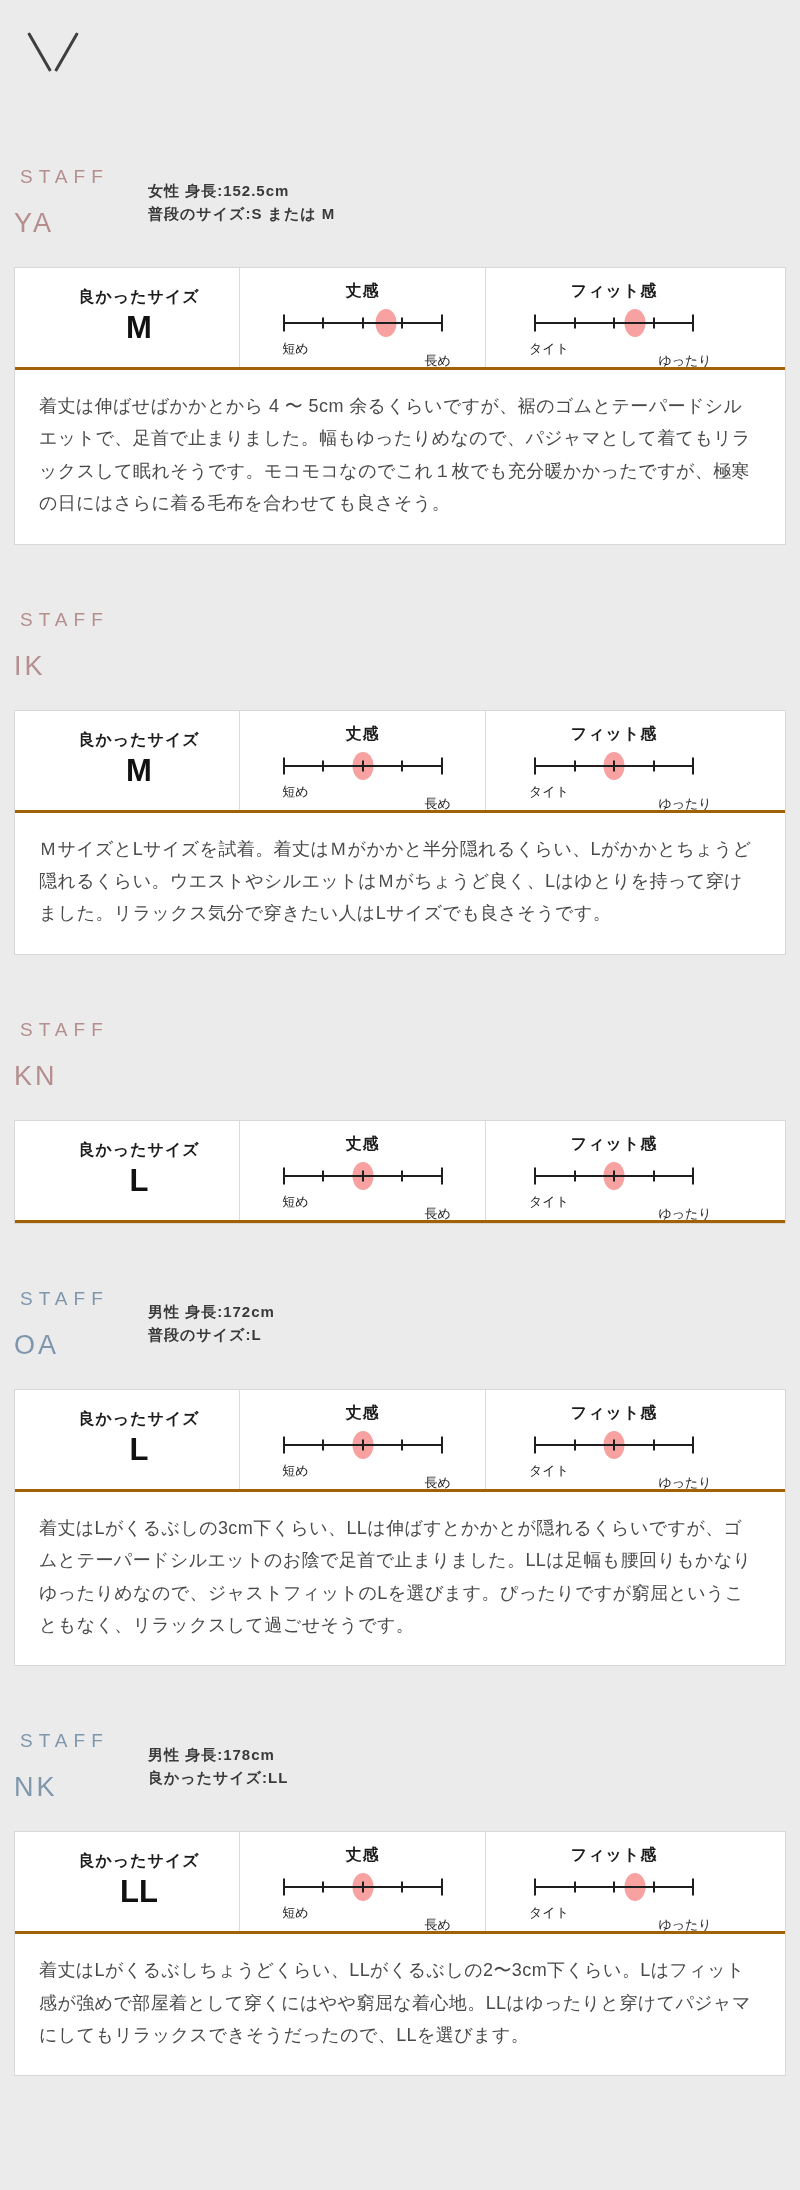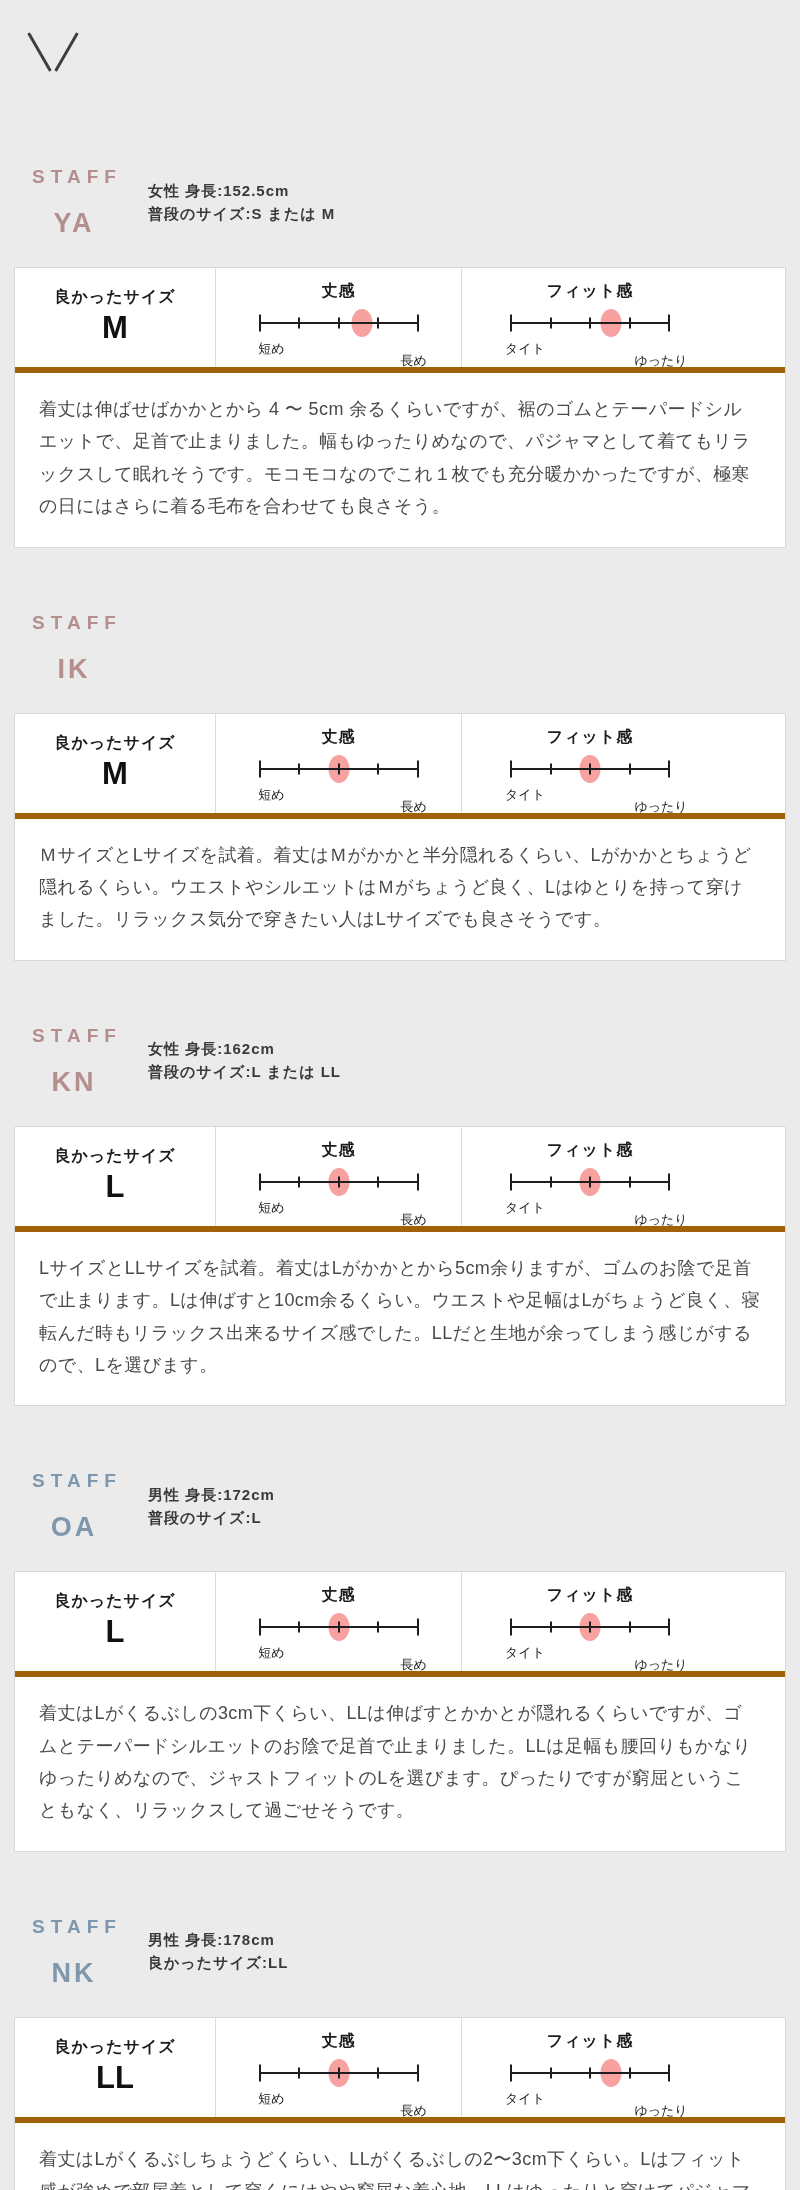--- a/index.html
+++ b/index.html
@@ -36,36 +36,37 @@
 
   
   .staff-section { margin-top: 92px; }
   .staff-section + .staff-section { margin-top: 64px; }
 
   .staff-head {
     display: flex;
     align-items: center;
     margin: 0 14px 28px;
   }
-  .staff-id { width: 120px; text-align: center; font-weight: bold; }
+  .staff-id { width: 120px; text-align: left; font-weight: normal; }
   .staff-word { font-size: 19px; letter-spacing: 6px; text-indent: 6px; }
   .staff-initials { font-size: 27px; letter-spacing: 3px; margin-top: 20px; }
   .staff-profile { margin-left: 14px; font-size: 15px; font-weight: bold; color: #3a3a3a; letter-spacing: 1px; }
   .profile-line + .profile-line { margin-top: 4px; }
 
   
   .panel {
     margin: 0 14px;
     background: #ffffff;
     border: 1px solid #d8d8d8;
   }
   .panel-top {
     display: grid;
     grid-template-columns: 200px 246px 1fr;
-    border-bottom: 6px solid #a16207;
+    border-bottom: 3px solid #a16207;
+    padding-left: 24px;
   }
   .cell { padding: 13px 6px 10px; }
   .cell + .cell { border-left: 1px solid #dcdcdc; }
 
   .size-cell { text-align: center; }
   .size-label { font-size: 16px; font-weight: bold; color: #1c1c1c; letter-spacing: 1px; margin-top: 6px; }
   .size-value { font-size: 31px; font-weight: bold; color: #111; margin-top: 4px; line-height: 1; }
 
   .scale-cell .inner { width: 176px; margin: 0 auto; }
   .scale-cell.fit .inner { margin: 0 auto 0 34px; }
@@ -220,24 +221,20 @@
     <div class="comment">ＭサイズとLサイズを試着。着丈はＭがかかと半分隠れるくらい、Lがかかとちょうど隠れるくらい。ウエストやシルエットはＭがちょうど良く、Lはゆとりを持って穿けました。リラックス気分で穿きたい人はLサイズでも良さそうです。</div>
   </div>
 </section>
 
 <section class="staff-section">
   <div class="staff-head">
     <div class="staff-id" style="color: rgb(181, 142, 142);">
       <div class="staff-word">STAFF</div>
       <div class="staff-initials">KN</div>
     </div>
-    <div class="staff-profile">
-      <div class="profile-line">女性 身長:162cm</div>
-      <div class="profile-line">普段のサイズ:L または LL</div>
-    </div>
   </div>
   <div class="panel">
     <div class="panel-top">
       <div class="cell size-cell">
         <div class="size-label">良かったサイズ</div>
         <div class="size-value">L</div>
       </div>
       <div class="cell scale-cell">
         <div class="inner">
           <div class="scale-title">丈感</div>
@@ -268,21 +265,20 @@
               <span class="tick mid" style="left: 75%;"></span>
               <span class="tick end" style="left: 100%;"></span>
             </div>
           <div class="scale-ends">
             <span class="min">タイト</span>
             <span class="max">ゆったり</span>
           </div>
         </div>
       </div>
     </div>
-    <div class="comment">LサイズとLLサイズを試着。着丈はLがかかとから5cm余りますが、ゴムのお陰で足首で止まります。Lは伸ばすと10cm余るくらい。ウエストや足幅はLがちょうど良く、寝転んだ時もリラックス出来るサイズ感でした。LLだと生地が余ってしまう感じがするので、Lを選びます。</div>
   </div>
 </section>
 
 <section class="staff-section">
   <div class="staff-head">
     <div class="staff-id" style="color: rgb(126, 151, 173);">
       <div class="staff-word">STAFF</div>
       <div class="staff-initials">OA</div>
     </div>
     <div class="staff-profile">

